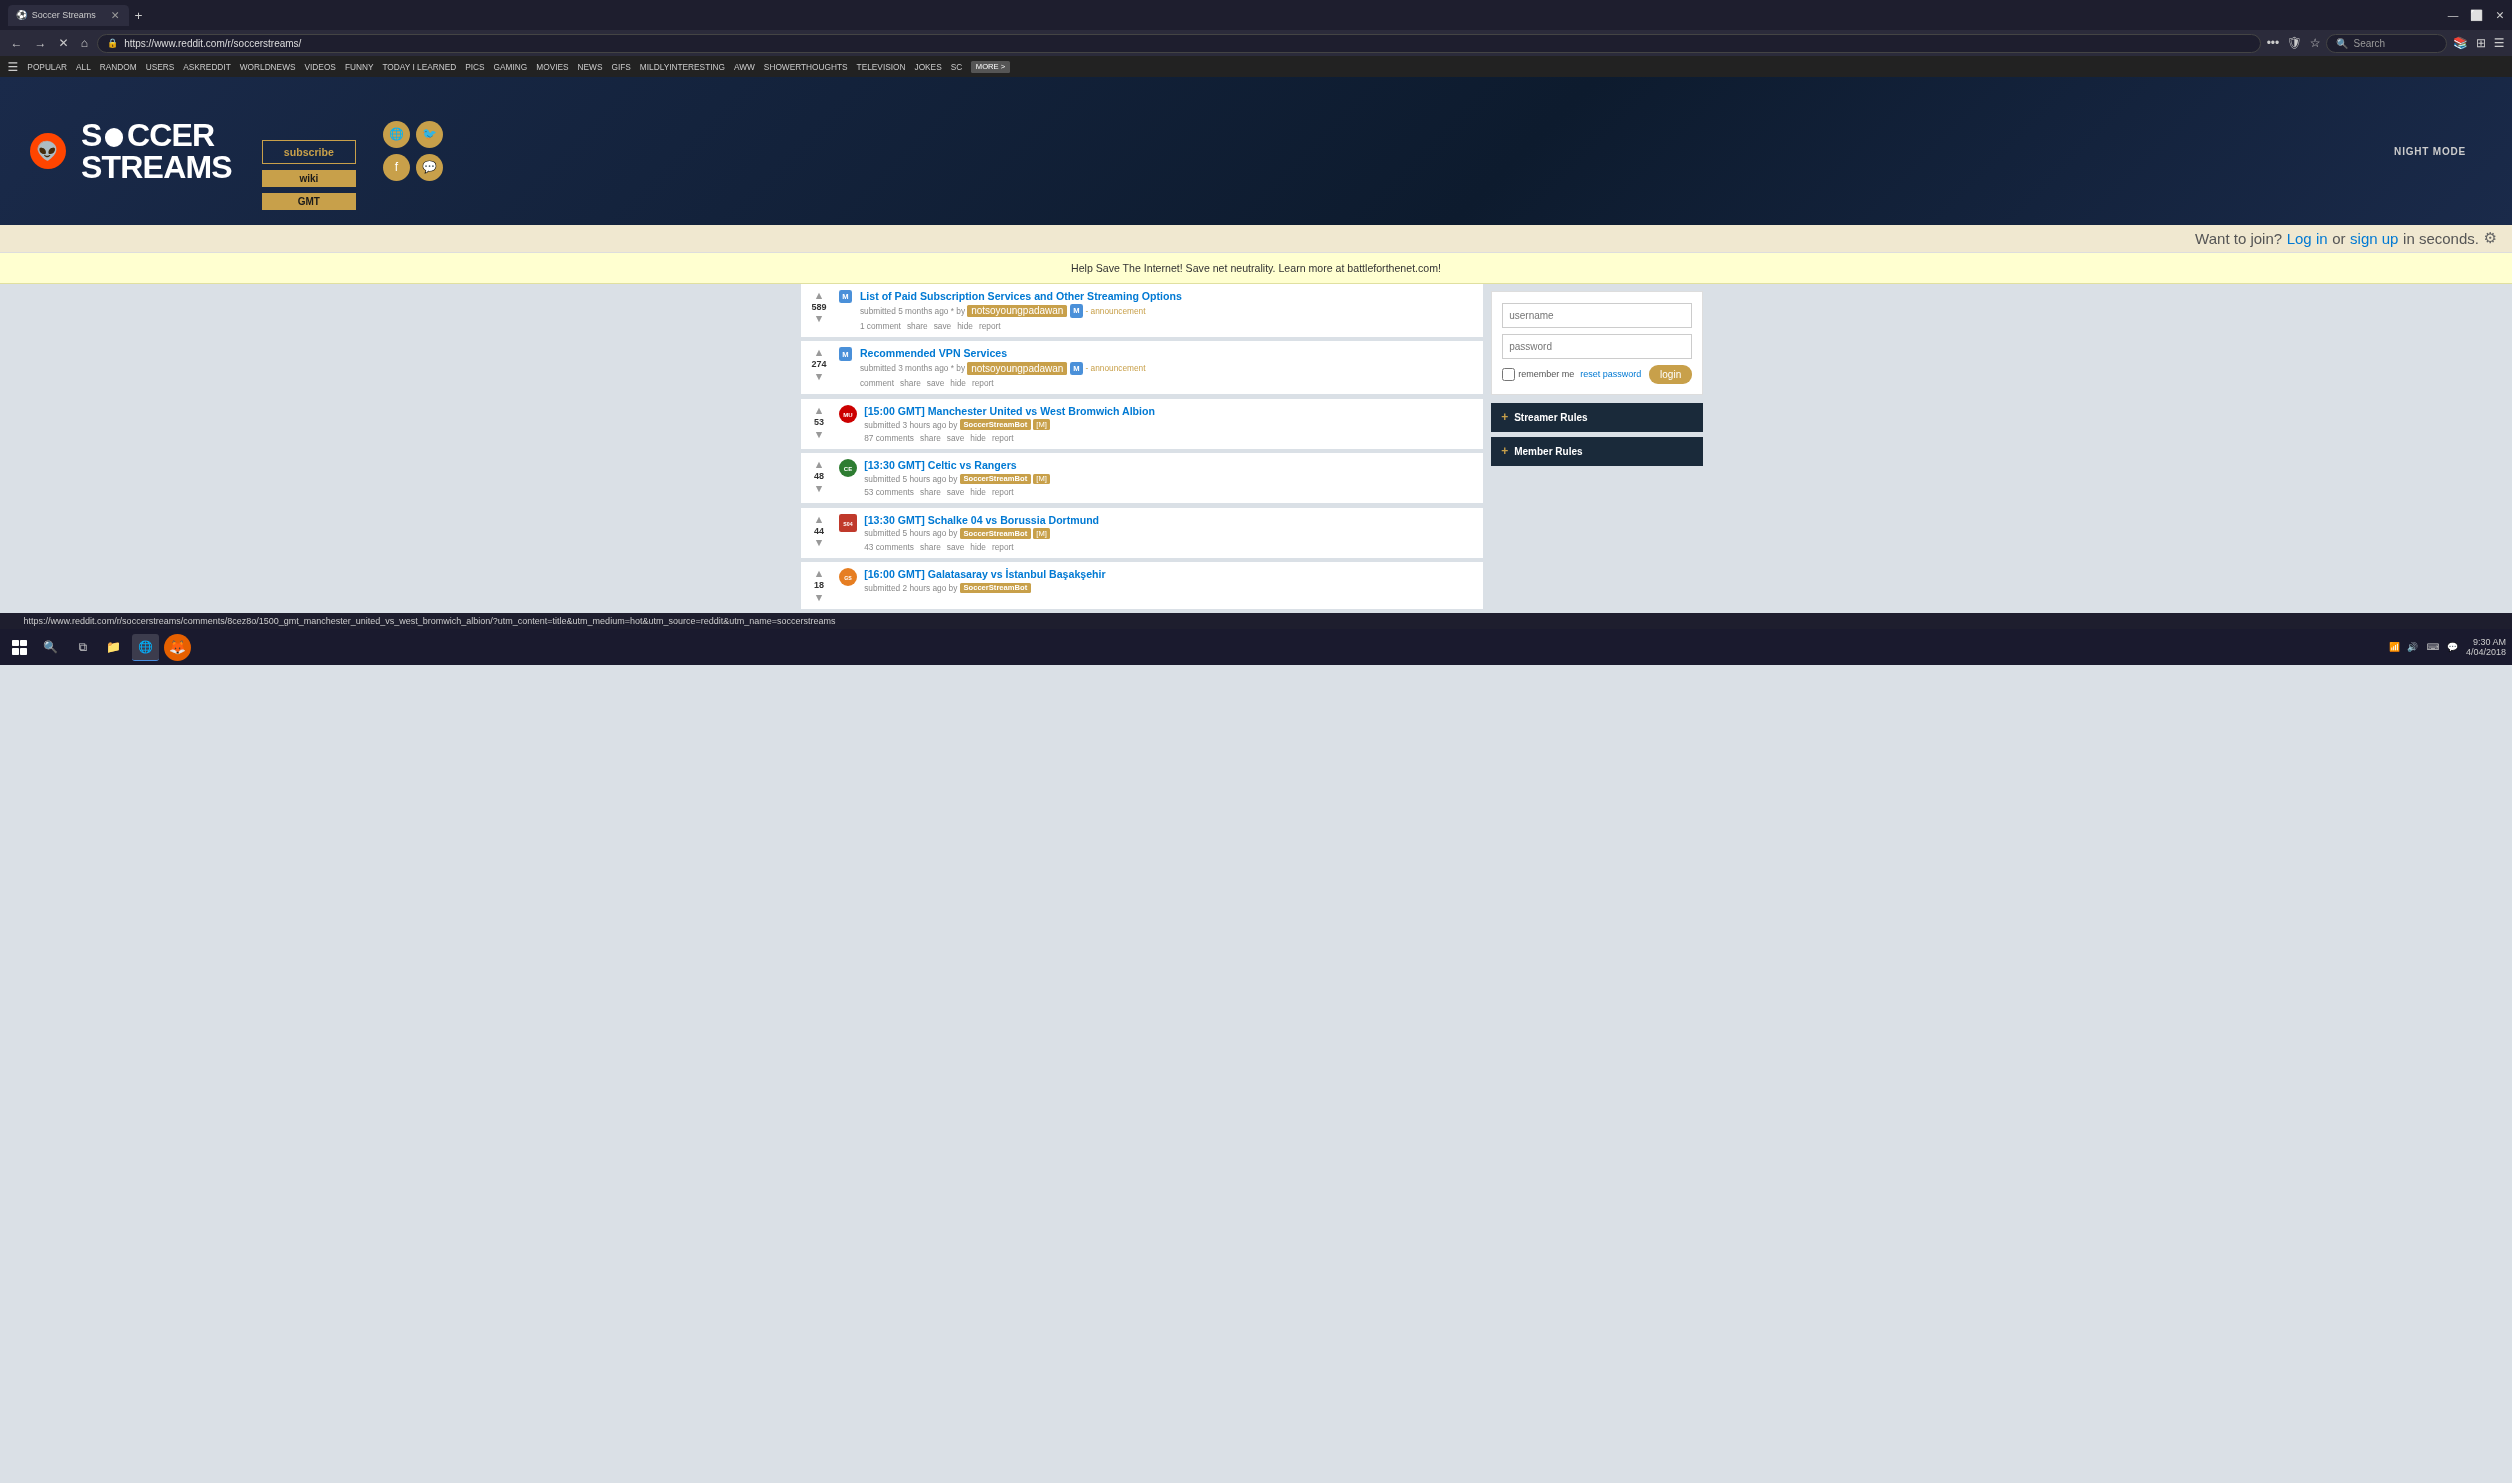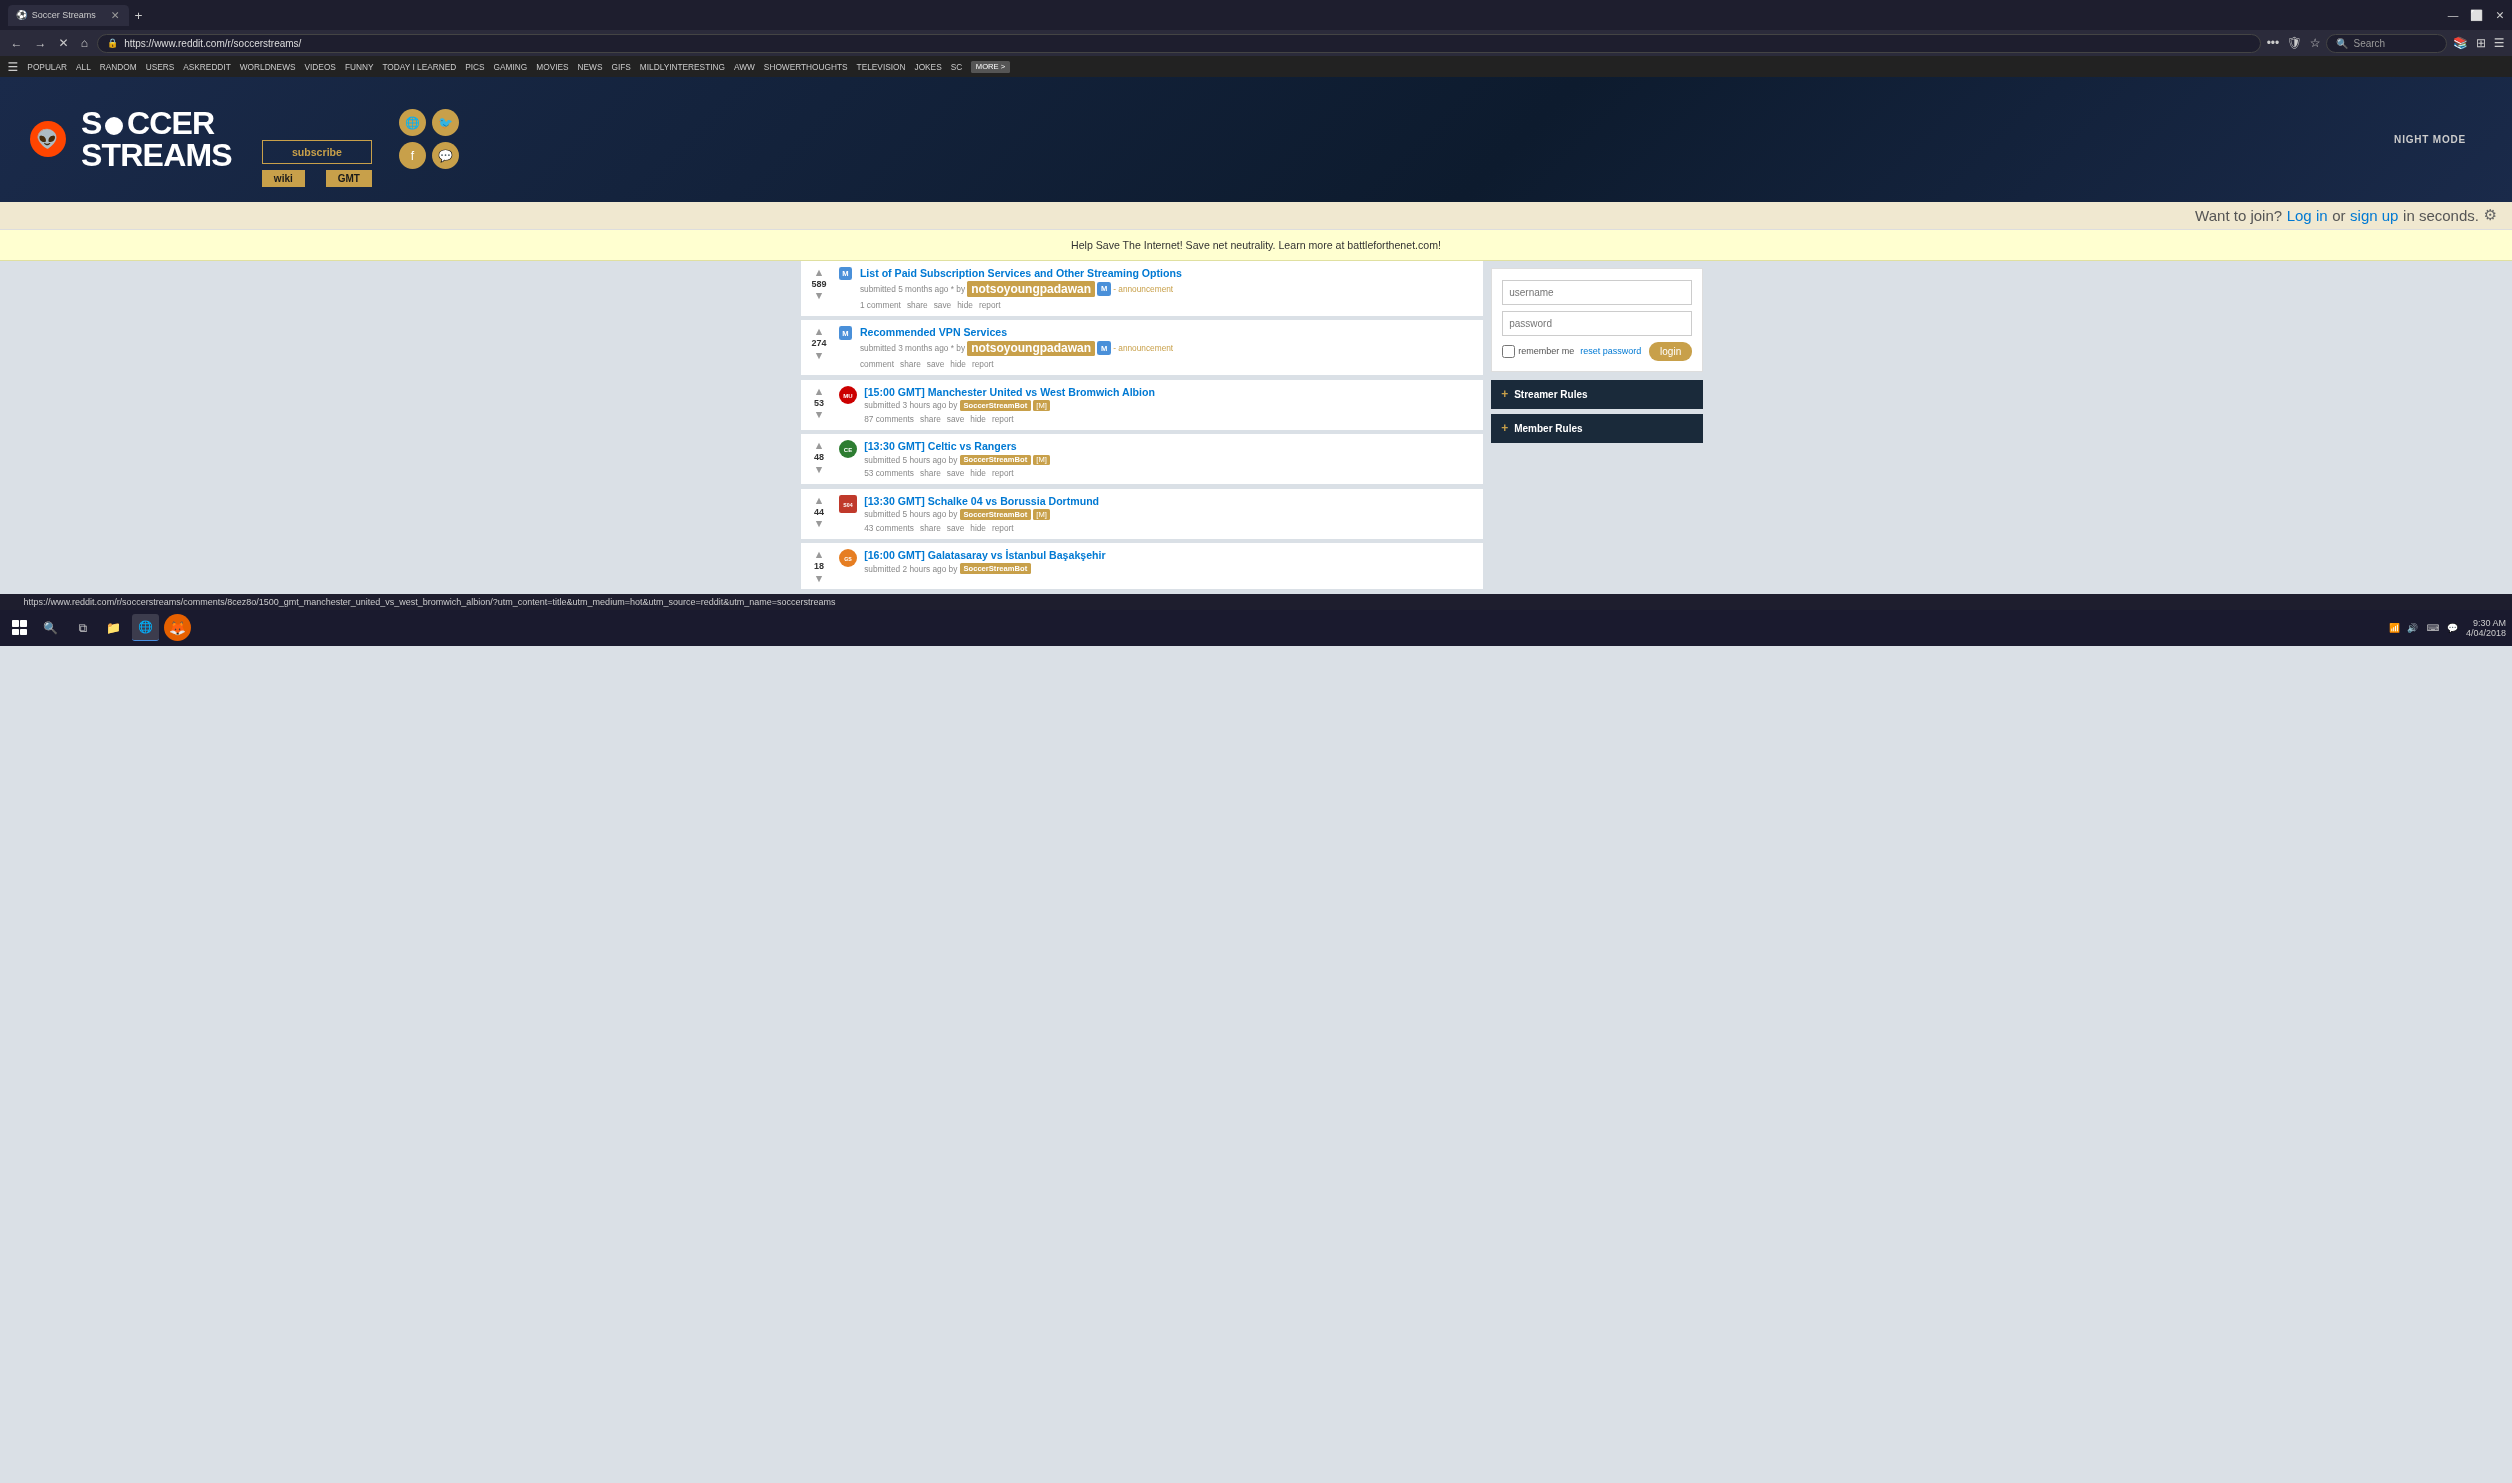--- a/index.html
+++ b/index.html
@@ -168,21 +168,22 @@
       background: transparent;
       border: 1.5px solid #c8a04a;
       color: #c8a04a;
       padding: 4.6px 21px;
       font-size: 10.6px;
       cursor: pointer;
       font-weight: bold;
     }
     .wiki-gmt {
       display: flex;
-      gap: 21px;
+      gap: 6px;
+      flex-direction: column;
     }
     .wiki-btn, .gmt-btn {
       background: #c8a04a;
       border: none;
       color: #1a1a1a;
       padding: 3px 12px;
       font-size: 10px;
       cursor: pointer;
       font-weight: bold;
     }
@@ -315,23 +316,22 @@
       margin-bottom: 3px;
       display: flex;
       align-items: center;
       flex-wrap: wrap;
       gap: 2.3px;
     }
     .author-tag {
       background: #c8a04a;
       color: white;
       padding: 0.8px 3.8px;
-      font-size: 12px;
+      font-size: 10px;
       border-radius: 1.5px;
-      font-weight: bold;
     }
     .mod-tag {
       background: #c8a04a;
       color: white;
       padding: 0.8px 3px;
       font-size: 7.6px;
       border-radius: 1.5px;
     }
     .announcement-tag {
       color: #c8a04a;

